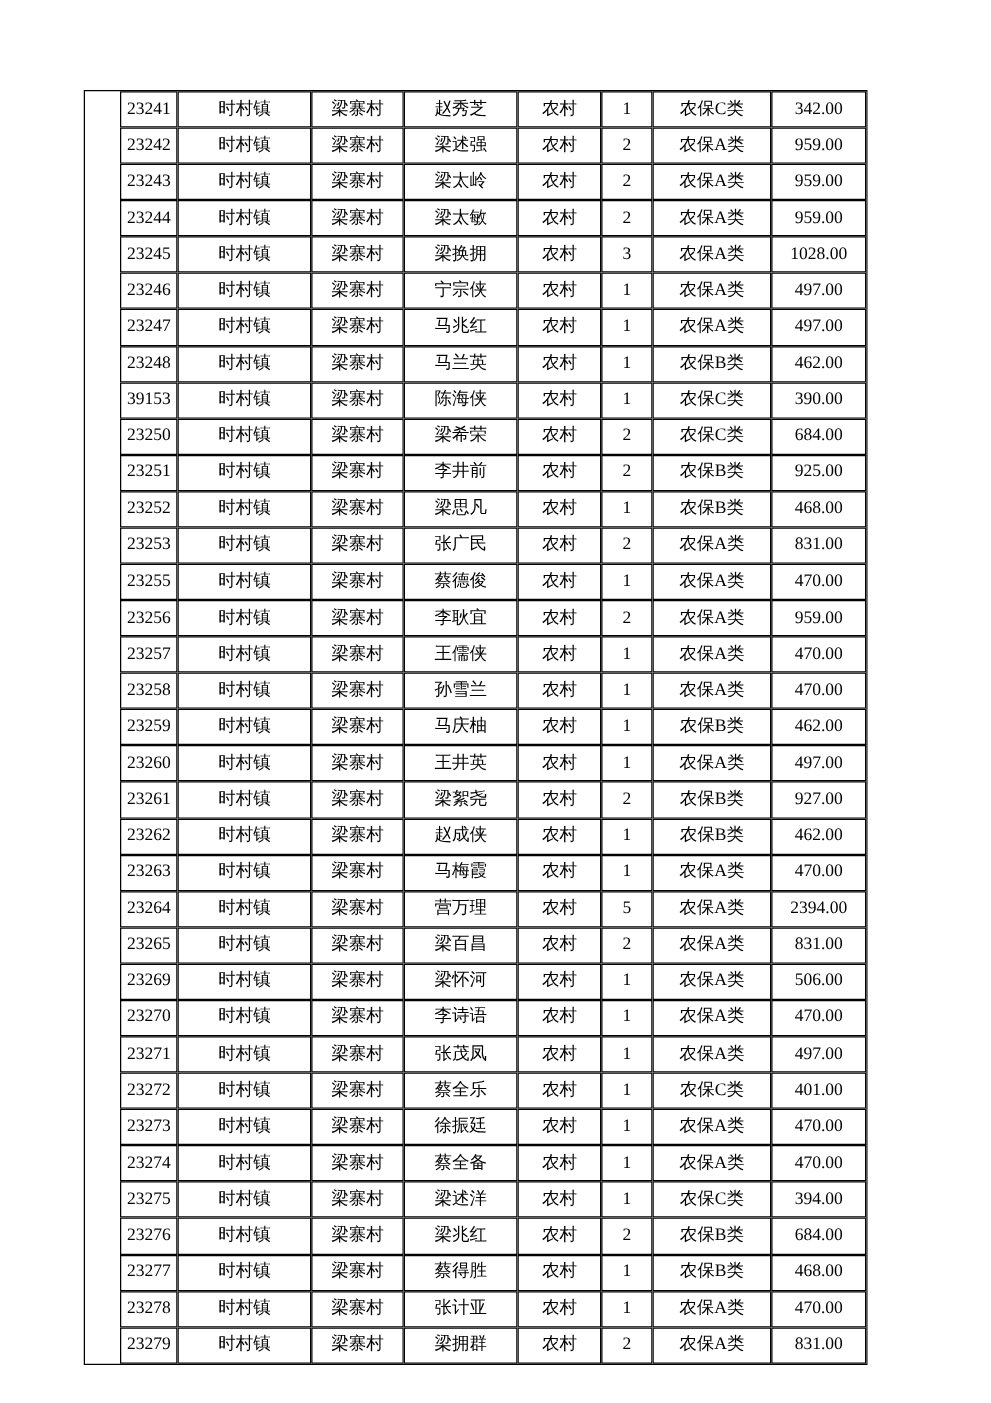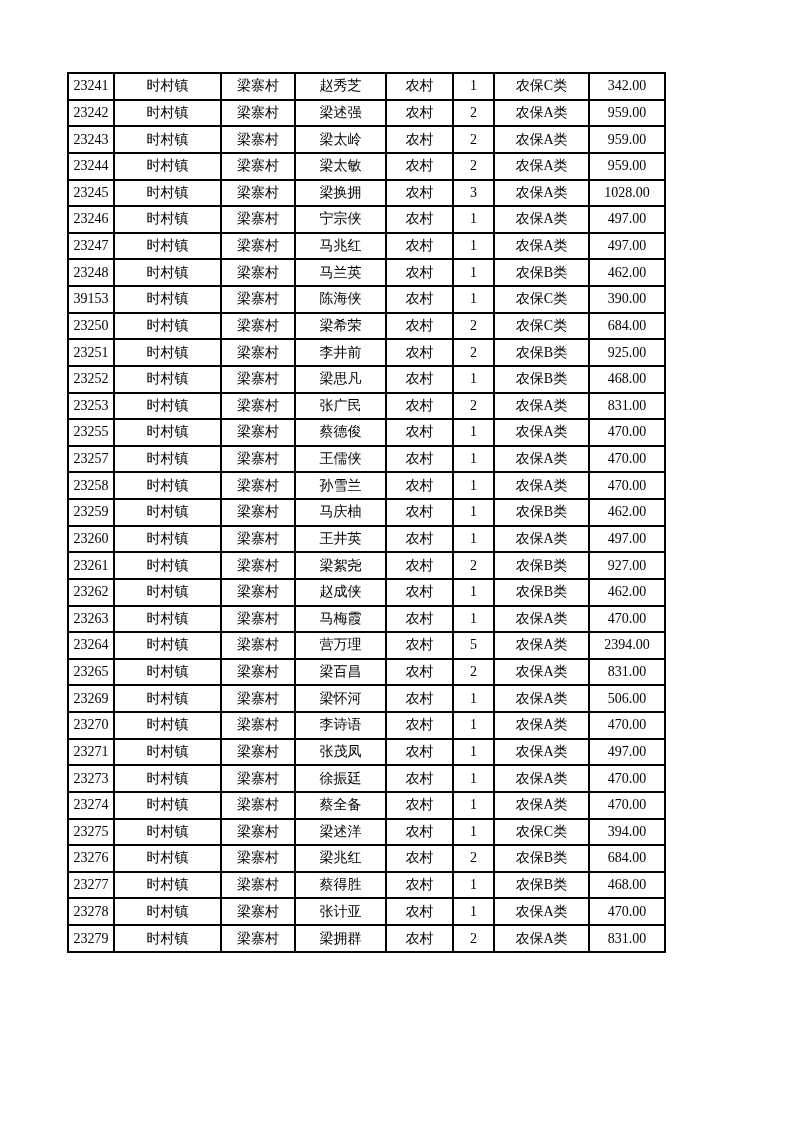--- a/index.html
+++ b/index.html
@@ -17,25 +17,26 @@
     width: 793px;
     height: 1122px;
     background: #ffffff;
     overflow: hidden;
   }
   table.grid {
     position: absolute;
     left: 67px;
     top: 72px;
     width: 597px;
-    height: 881px;
+    height: 1020px;
     border-collapse: separate;
     border-spacing: 0;
     table-layout: fixed;
     border: 1px solid #000000;
+    padding-left: 28px;
   }
   table.grid td {
     border: 1px solid #000000;
     text-align: center;
     vertical-align: middle;
     font-size: 14px;
     line-height: 1;
     color: #000000;
     padding: 0;
     overflow: hidden;
@@ -193,20 +194,30 @@
           <td>23255</td>
           <td>时村镇</td>
           <td>梁寨村</td>
           <td>蔡德俊</td>
           <td>农村</td>
           <td>1</td>
           <td>农保A类</td>
           <td>470.00</td>
         </tr>
         <tr>
+          <td>23256</td>
+          <td>时村镇</td>
+          <td>梁寨村</td>
+          <td>李耿宜</td>
+          <td>农村</td>
+          <td>2</td>
+          <td>农保A类</td>
+          <td>959.00</td>
+        </tr>
+        <tr>
           <td>23257</td>
           <td>时村镇</td>
           <td>梁寨村</td>
           <td>王儒侠</td>
           <td>农村</td>
           <td>1</td>
           <td>农保A类</td>
           <td>470.00</td>
         </tr>
         <tr>
@@ -311,20 +322,30 @@
         </tr>
         <tr>
           <td>23271</td>
           <td>时村镇</td>
           <td>梁寨村</td>
           <td>张茂凤</td>
           <td>农村</td>
           <td>1</td>
           <td>农保A类</td>
           <td>497.00</td>
+        </tr>
+        <tr>
+          <td>23272</td>
+          <td>时村镇</td>
+          <td>梁寨村</td>
+          <td>蔡全乐</td>
+          <td>农村</td>
+          <td>1</td>
+          <td>农保C类</td>
+          <td>401.00</td>
         </tr>
         <tr>
           <td>23273</td>
           <td>时村镇</td>
           <td>梁寨村</td>
           <td>徐振廷</td>
           <td>农村</td>
           <td>1</td>
           <td>农保A类</td>
           <td>470.00</td>

